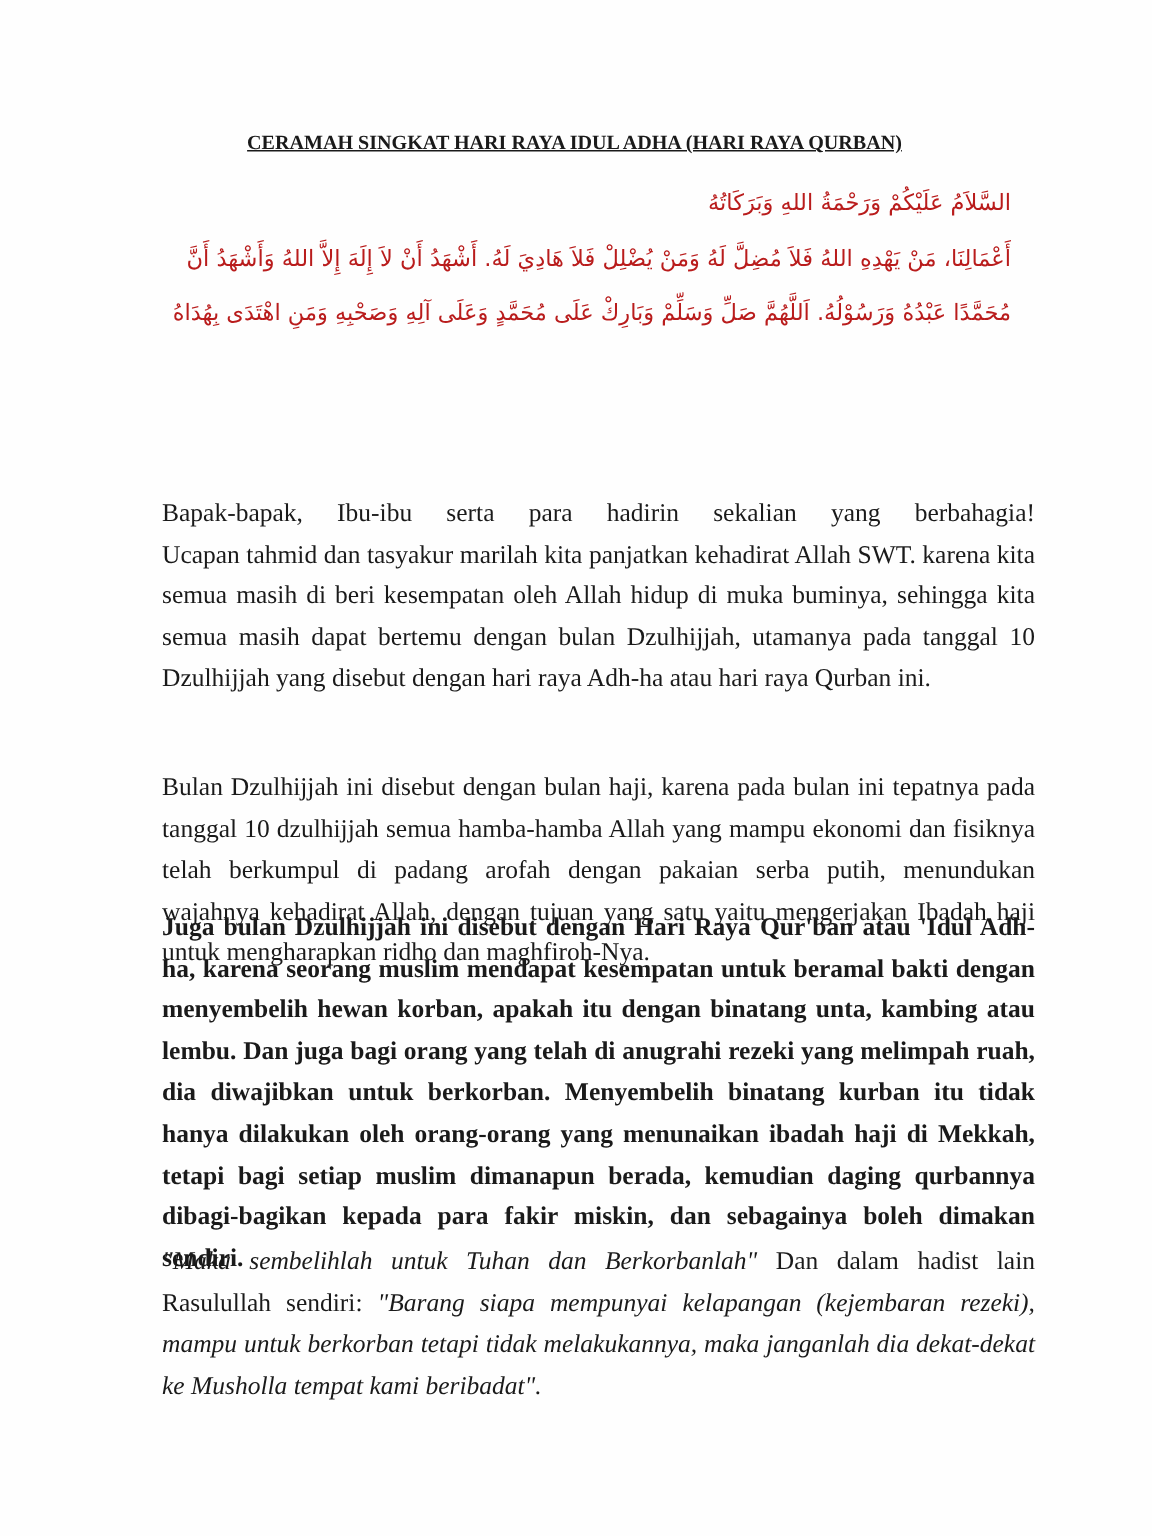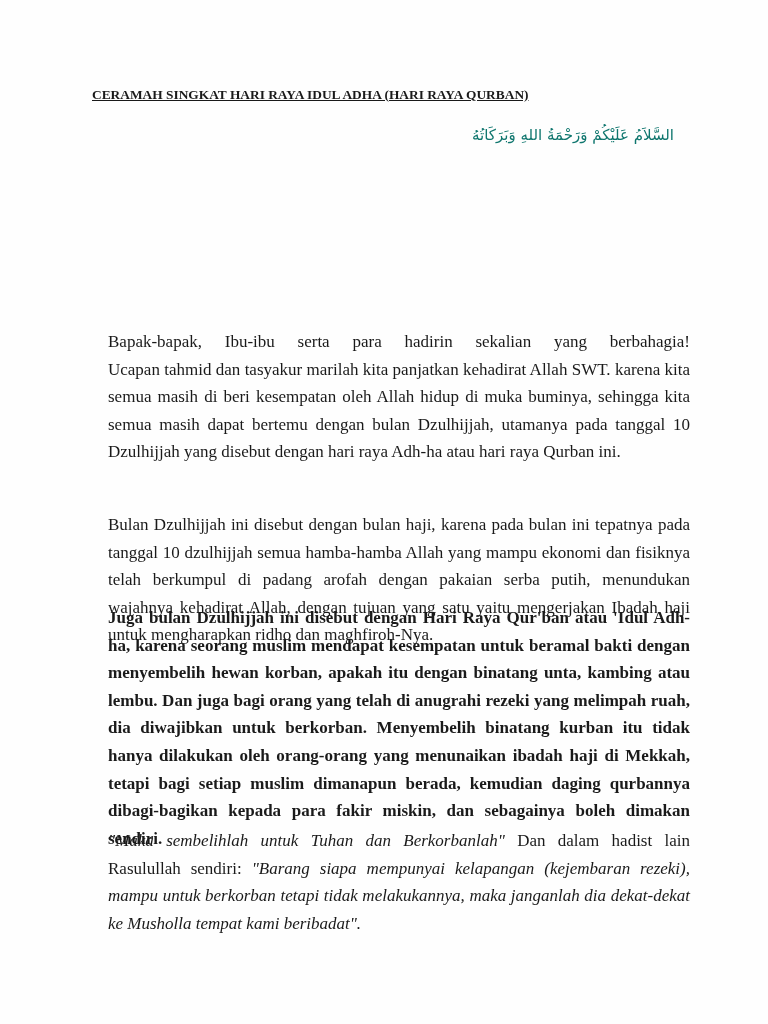--- a/index.html
+++ b/index.html
@@ -5,28 +5,28 @@
     html, body { margin: 0; padding: 0; background: #ffffff; }
     body { width: 768px; height: 1024px; overflow: hidden; position: relative; }
     .page {
       position: absolute; left: 0; top: 0; width: 768px; height: 1024px;
       background: #fefefe;
       font-family: "Liberation Serif", "DejaVu Serif", serif;
       color: #1a1a1a;
     }
     .title {
       position: absolute; left: 92px; width: 582px; top: 87px;
-      font-weight: bold; font-size: 13.4px;
+      text-align: center; font-weight: bold; font-size: 13.4px;
       text-decoration: underline; letter-spacing: 0px;
     }
     .arabic-block {
       position: absolute; left: 92px; width: 582px; top: 117px;
       direction: rtl; text-align: justify; text-align-last: right;
       font-family: "DejaVu Sans", sans-serif;
-      font-size: 15px; line-height: 36.5px; color: #0f766e;
+      font-size: 15px; line-height: 36.5px; color: #b91c1c;
     }
     .arabic-line { display: block; white-space: nowrap; overflow: hidden; }
     .para {
       position: absolute; left: 108px; width: 582px;
       font-size: 17px; line-height: 27.6px; text-align: justify;
     }
     .p1 { top: 328px; }
     .p2 { top: 464px; margin-top: 47px; }
     .p3 { top: 604px; font-weight: bold; }
     .p4 { top: 788px; }
@@ -35,20 +35,22 @@
     em { font-style: italic; }
   </style>
 </head>
 <body>
 
 <div class="page">
   <div class="title">CERAMAH SINGKAT HARI RAYA IDUL ADHA (HARI RAYA QURBAN)</div>
 
   <div class="arabic-block">
     <span class="arabic-line">السَّلاَمُ عَلَيْكُمْ وَرَحْمَةُ اللهِ وَبَرَكَاتُهُ</span>
+    <span class="arabic-line">أَعْمَالِنَا، مَنْ يَهْدِهِ اللهُ فَلاَ مُضِلَّ لَهُ وَمَنْ يُضْلِلْ فَلاَ هَادِيَ لَهُ. أَشْهَدُ أَنْ لاَ إِلَهَ إِلاَّ اللهُ وَأَشْهَدُ أَنَّ</span>
+    <span class="arabic-line">مُحَمَّدًا عَبْدُهُ وَرَسُوْلُهُ. اَللَّهُمَّ صَلِّ وَسَلِّمْ وَبَارِكْ عَلَى مُحَمَّدٍ وَعَلَى آلِهِ وَصَحْبِهِ وَمَنِ اهْتَدَى بِهُدَاهُ</span>
   </div>
 
   <div class="para p1">
     <span class="first-line">Bapak-bapak, Ibu-ibu serta para hadirin sekalian yang berbahagia!</span>
     <span>Ucapan tahmid dan tasyakur marilah kita panjatkan kehadirat Allah SWT. karena kita semua masih di beri kesempatan oleh Allah hidup di muka buminya, sehingga kita semua masih dapat bertemu dengan bulan Dzulhijjah, utamanya pada tanggal 10 Dzulhijjah yang disebut dengan hari raya Adh-ha atau hari raya Qurban ini.</span>
   </div>
 
   <div class="para p2">Bulan Dzulhijjah ini disebut dengan bulan haji, karena pada bulan ini tepatnya pada tanggal 10 dzulhijjah semua hamba-hamba Allah yang mampu ekonomi dan fisiknya telah berkumpul di padang arofah dengan pakaian serba putih, menundukan wajahnya kehadirat Allah, dengan tujuan yang satu yaitu mengerjakan Ibadah haji untuk mengharapkan ridho dan maghfiroh-Nya.</div>
 
   <div class="para p3">Juga bulan Dzulhijjah ini disebut dengan Hari Raya Qur'ban atau 'Idul Adh-ha, karena seorang muslim mendapat kesempatan untuk beramal bakti dengan menyembelih hewan korban, apakah itu dengan binatang unta, kambing atau lembu. Dan juga bagi orang yang telah di anugrahi rezeki yang melimpah ruah, dia diwajibkan untuk berkorban. Menyembelih binatang kurban itu tidak hanya dilakukan oleh orang-orang yang menunaikan ibadah haji di Mekkah, tetapi bagi setiap muslim dimanapun berada, kemudian daging qurbannya dibagi-bagikan kepada para fakir miskin, dan sebagainya boleh dimakan sendiri.</div>

